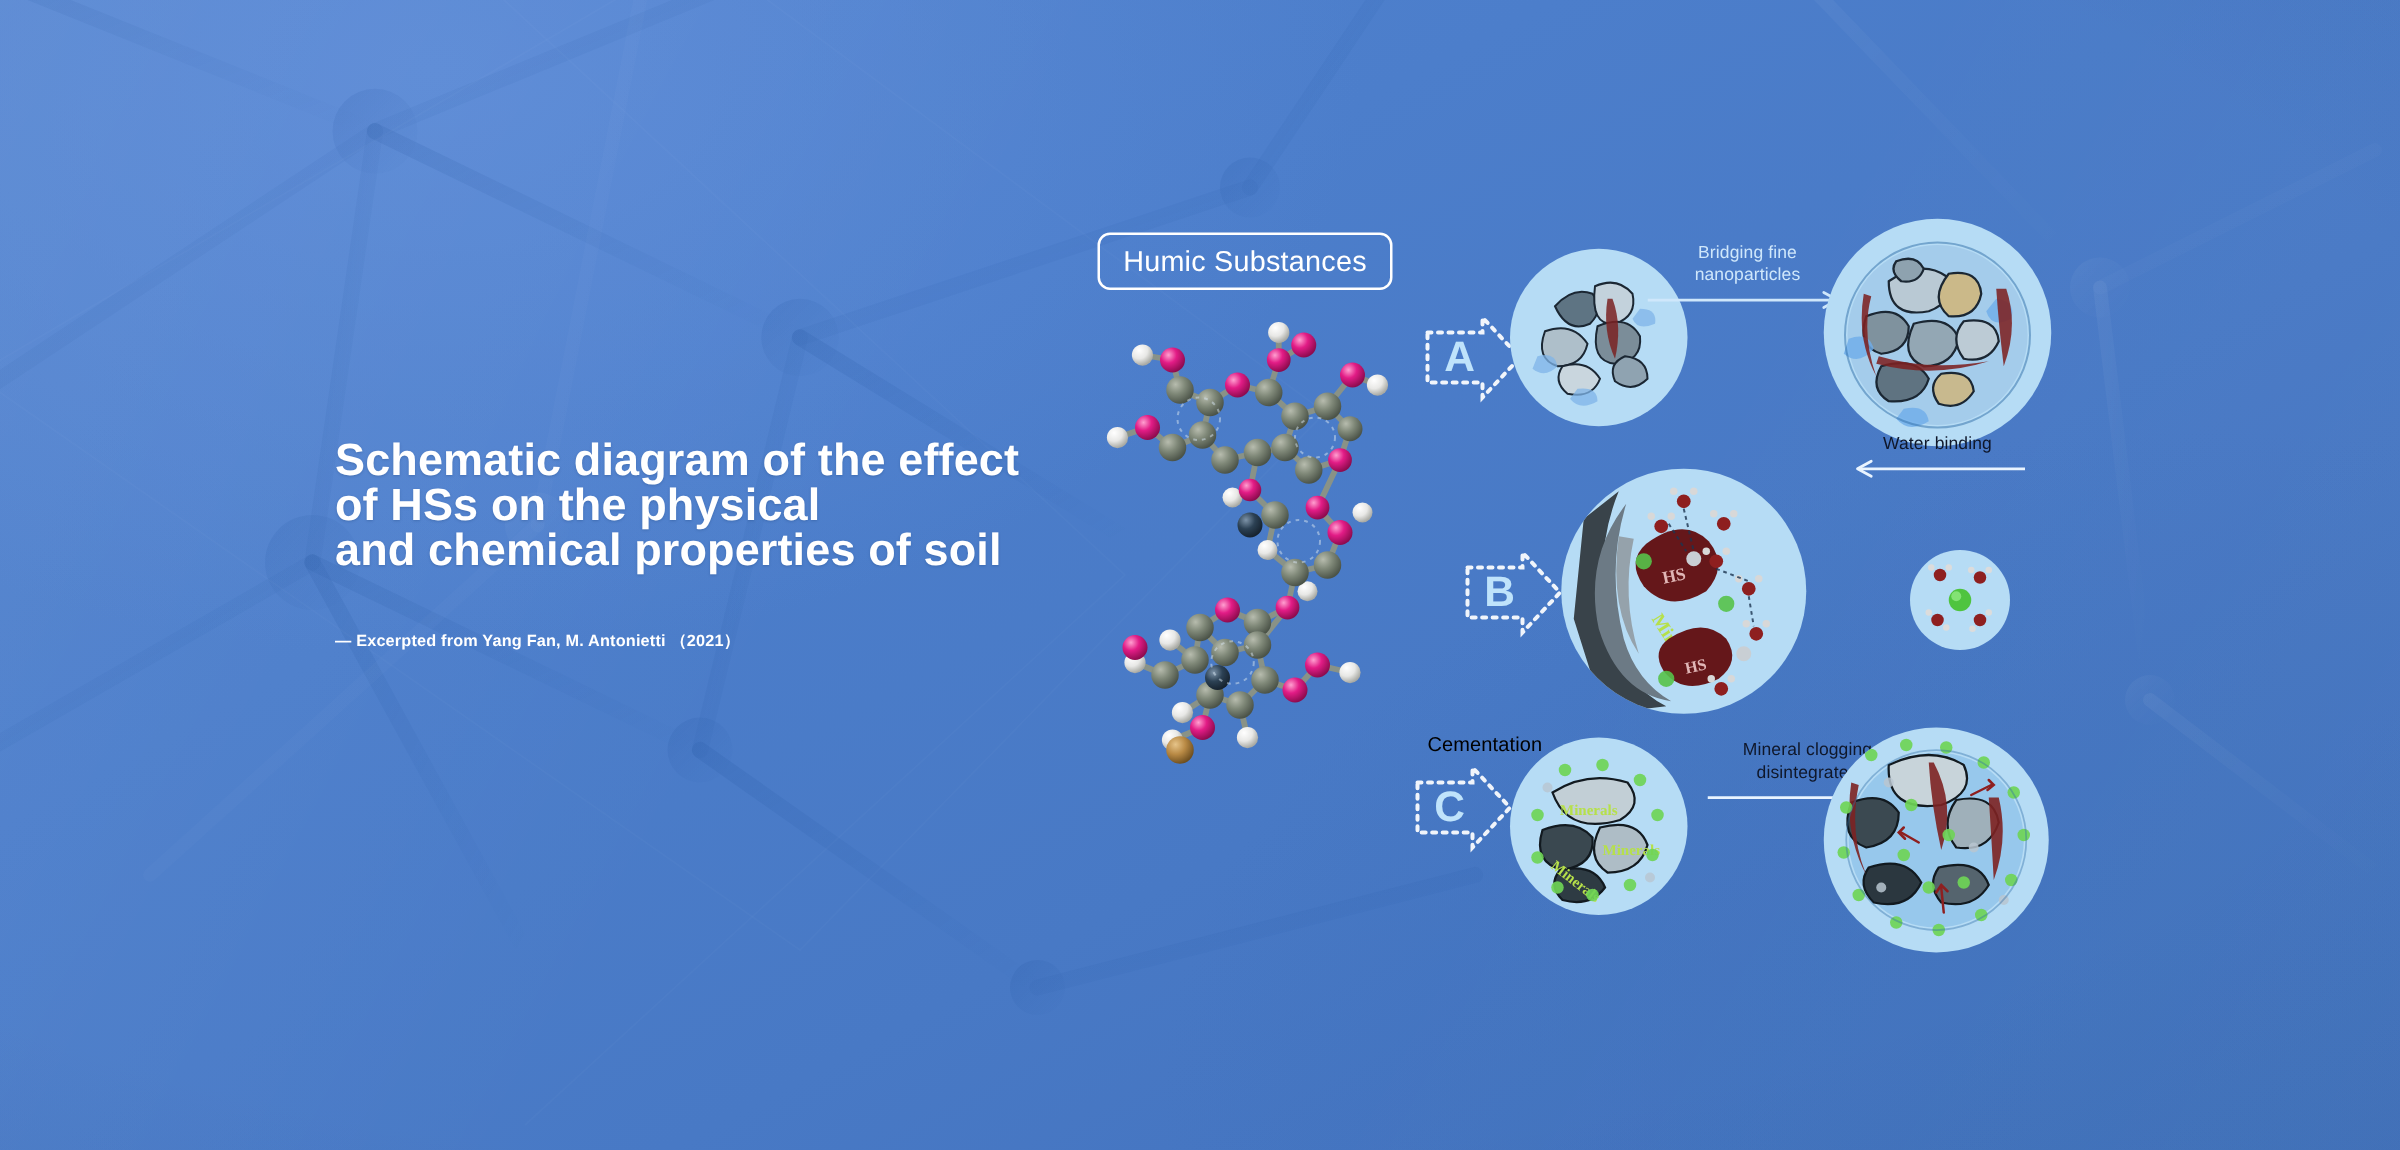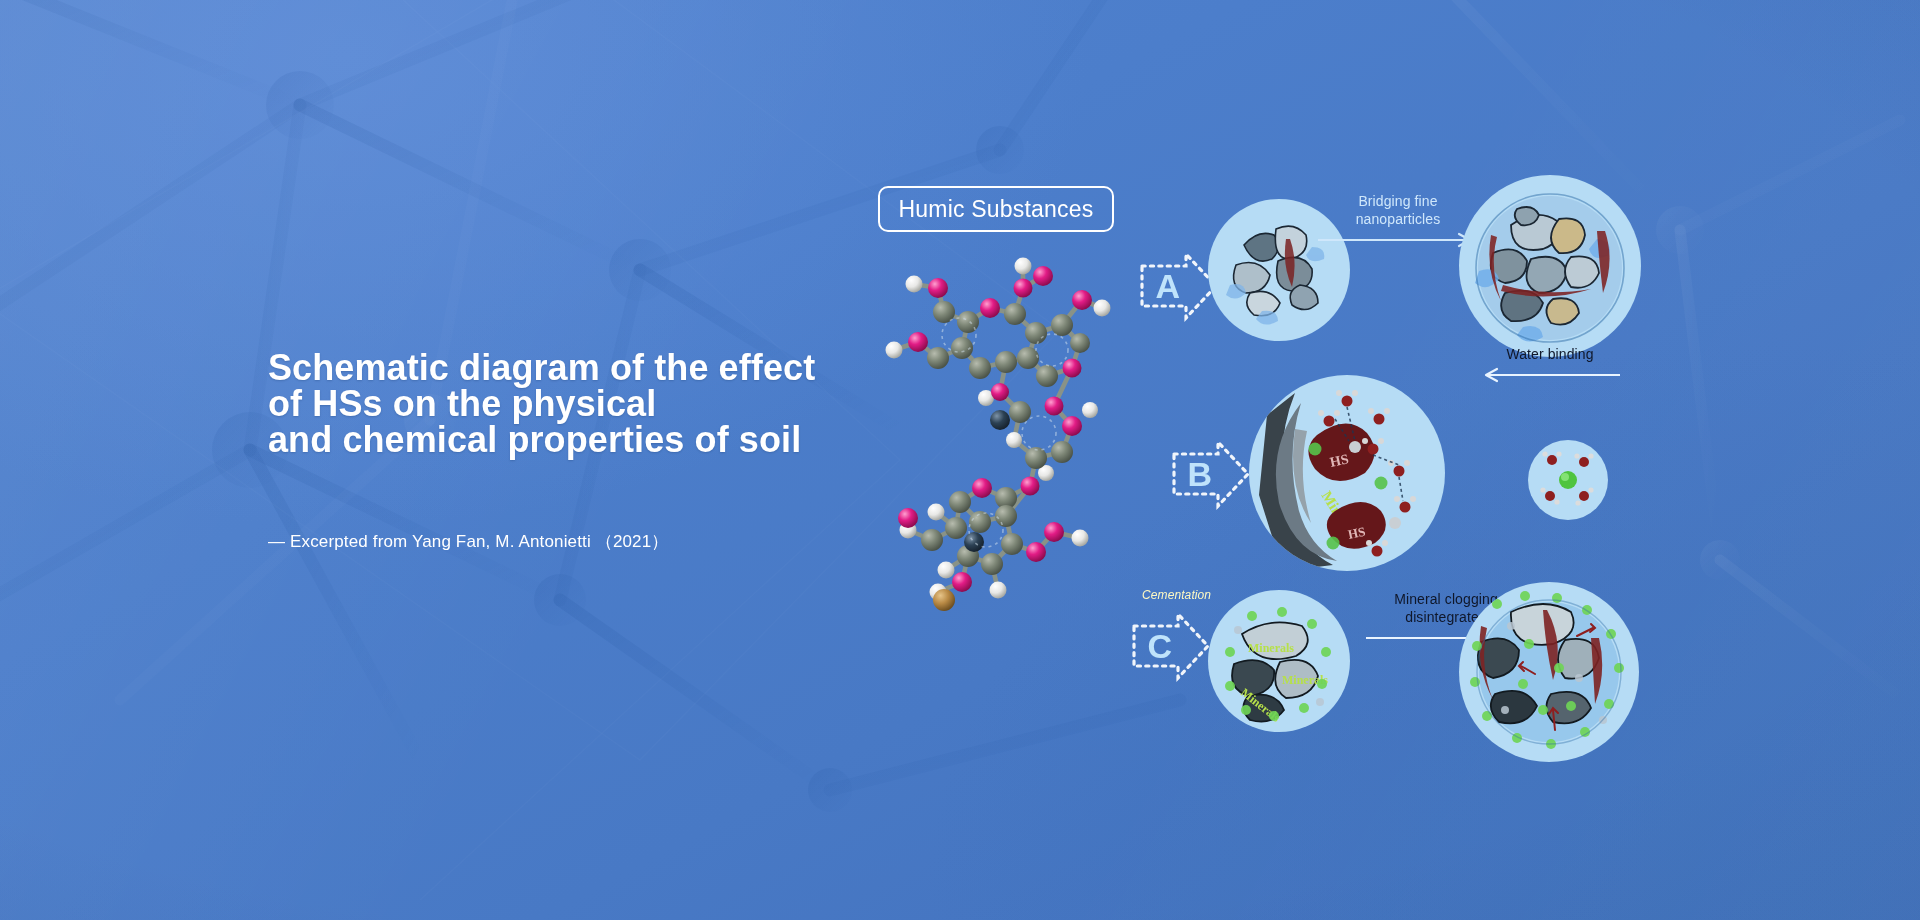--- a/index.html
+++ b/index.html
@@ -36,21 +36,21 @@
   .text-block{ position:absolute; left:268px; top:350px; width:640px; }
   .headline{
     color:#ffffff; font-size:36px; font-weight:bold; line-height:36px;
     letter-spacing:.1px; text-shadow:0 1px 2px rgba(20,50,100,.25);
   }
   .subnote{
     margin-top:13px; color:#dbe8fa; font-size:14.5px; line-height:20px;
     letter-spacing:.05px;
   }
   .credit{
-    margin-top:72px; color:#ffffff; font-size:17px; font-weight:normal;
+    margin-top:46px; color:#ffffff; font-size:13px; font-weight:bold;
     letter-spacing:.15px;
   }
 
   
   .hs-pill{
     position:absolute; left:878px; top:186px; width:236px; height:46px;
     border:2px solid #ffffff; border-radius:10px;
     display:flex; align-items:center; justify-content:center;
     color:#ffffff; font-size:23px; letter-spacing:.2px;
   }
@@ -73,21 +73,21 @@
   
   .flow{ position:absolute; text-align:center; }
   .flow-text{
     color:#cfe7fb; font-size:14px; line-height:18px; letter-spacing:.1px;
     white-space:pre-line;
   }
   .flow-text.white{ color:#0f172a; }
   .flow-arrow{ display:block; margin:4px auto 0; }
 
   .side-label{
-    position:absolute; color:#fef9c3; font-size:12px; letter-spacing:.1px;font-style:italic;
+    position:absolute; color:#000000; font-size:16px; letter-spacing:.1px;
   }
 </style>
 </head>
 <body>
 
 <div id="stage">
 
   <div class="bg-base"></div>
 
   <svg class="bg-lattice" width="1920" height="920" viewBox="0 0 1920 920">

